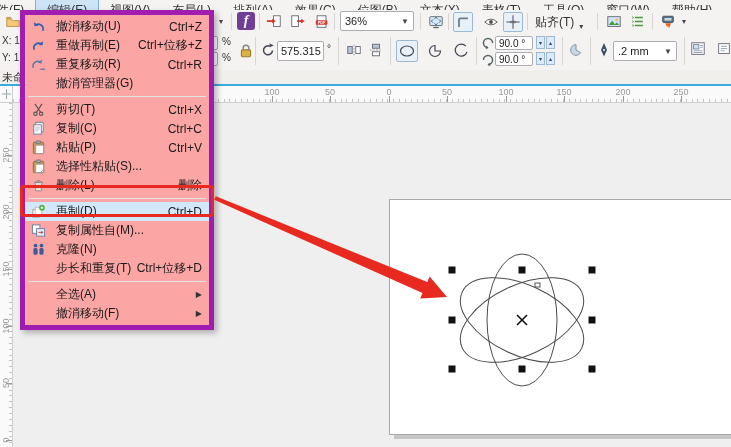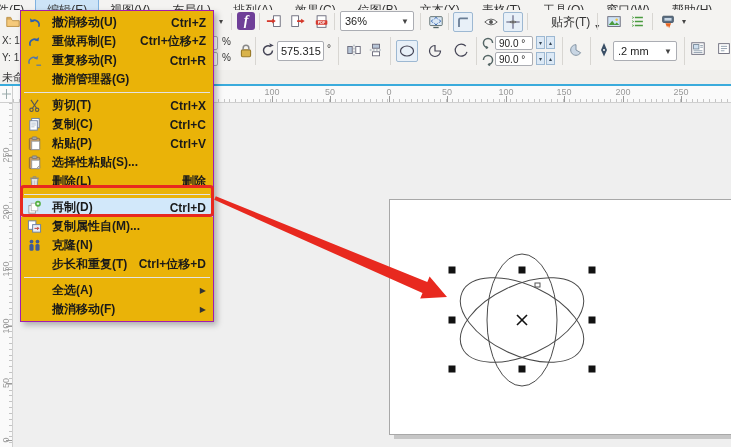--- a/index.html
+++ b/index.html
@@ -44,22 +44,22 @@
   .vlabel{position:absolute;left:-1px;width:13px;height:12px;font-size:9px;color:#999;
           display:flex;align-items:center;justify-content:center;transform:rotate(-90deg);}
   .vtick{position:absolute;right:0;height:1px;width:6px;background:#9a9a9a;}
   
   .workspace{position:absolute;top:103px;left:13px;right:0;bottom:0;background:#efefef;}
   .page{position:absolute;left:376px;top:96px;width:360px;height:236px;background:#fff;
         border:1px solid #a8a8a8;box-shadow:4px 5px 0 -1px #c6c6c6;box-sizing:border-box;}
   
   .overlay{position:absolute;left:0;top:0;width:731px;height:447px;pointer-events:none;z-index:70;}
   
-  .edit-menu{position:absolute;left:20px;top:10px;width:194px;z-index:40;background:#eab308;
-             border:1px solid #a21caf;box-shadow:3px 3px 6px rgba(0,0,0,.28);padding:2px 0;box-sizing:border-box;font-weight:bold;}
+  .edit-menu{position:absolute;left:20px;top:10px;width:194px;z-index:40;background:#fca5a5;
+             border:5px solid #a21caf;box-shadow:3px 3px 6px rgba(0,0,0,.28);padding:2px 0;box-sizing:border-box;}
   .menu-item{display:flex;align-items:center;height:19px;font-size:12px;color:#1a1a1a;padding:0 7px 0 5px;}
   .menu-item.highlighted{background:#d2e8fa;justify-content:flex-end;}
   .mi-icon{width:17px;height:16px;flex:0 0 17px;margin-right:9px;display:flex;align-items:center;justify-content:center;}
   .mi-icon svg{width:15px;height:15px;}
   .mi-short{margin-left:auto;font-size:12px;color:#1a1a1a;}
   .mi-sub{margin-left:auto;font-size:8px;color:#333;}
   .menu-sep{height:1px;background:#e3e3e3;margin:3px 3px;}
   
   .red-rect{position:absolute;left:20px;top:185px;width:194px;height:32px;border:3px solid #e8291f;
             border-radius:4px;z-index:60;box-sizing:border-box;}
@@ -131,21 +131,21 @@
         </svg>
       </div>
     <div class="tb tbtn pressed icon14" style="left:503px;top:2px;">
         <svg viewBox="0 0 18 18">
           <path d="M9 1.5v5.5M9 11v5.5M1.5 9H7M11 9h5.5" stroke="#557" stroke-width="1.2"></path>
           <path d="M5.5 9q3.5-3 7 0q-3.5 3-7 0" fill="#fff" stroke="#555"></path>
           <circle cx="9" cy="9" r="1.2" fill="#555"></circle>
         </svg>
       </div>
     <div class="sep" style="left:527px;top:3px;height:17px;"></div>
-    <div class="tb" style="left:535px;top:4px;font-size:12px;color:#333;display:flex;align-items:flex-end;gap:5px;margin-left:16px;">
+    <div class="tb" style="left:535px;top:4px;font-size:12px;color:#333;display:flex;align-items:flex-end;gap:5px;">
       <span>贴齐(T)</span>
         <span class="arrglyph">▾</span>
     </div>
     <div class="sep" style="left:597px;top:3px;height:17px;"></div>
     <div class="tb tbtn icon14" style="left:604px;top:2px;">
         <svg viewBox="0 0 18 18">
           <rect x="2" y="3" width="14" height="11" fill="#cfe3f5" stroke="#667"></rect>
           <path d="M3 12.5l4-5 3 4 2-2 3 3z" fill="#4a9b3f"></path>
           <circle cx="12" cy="6.5" r="1.4" fill="#f0c040"></circle>
         </svg>

